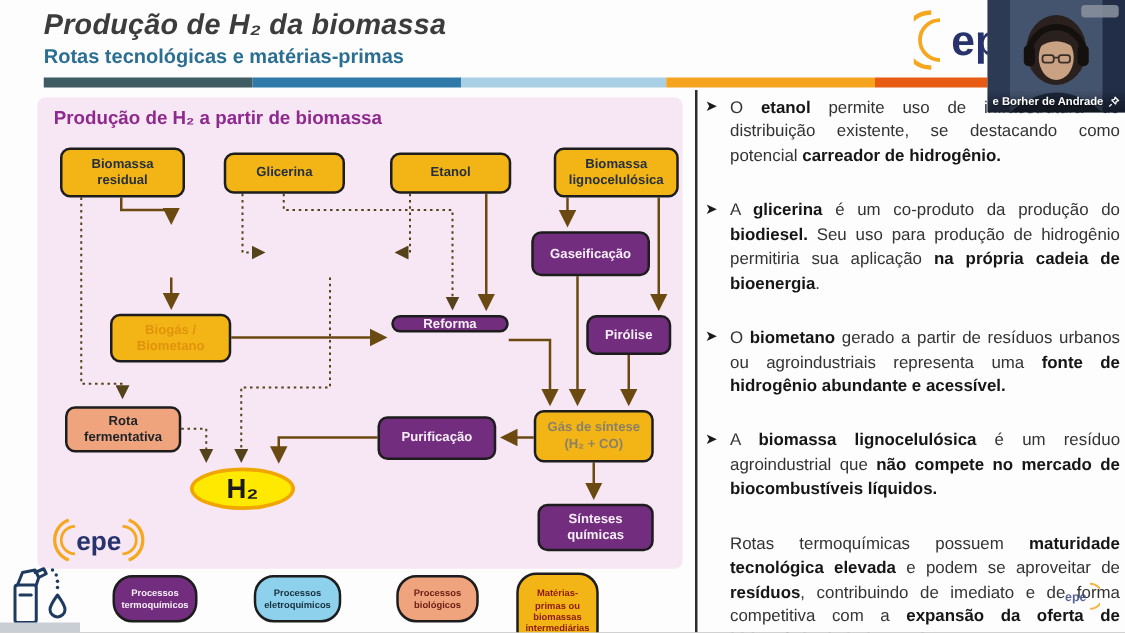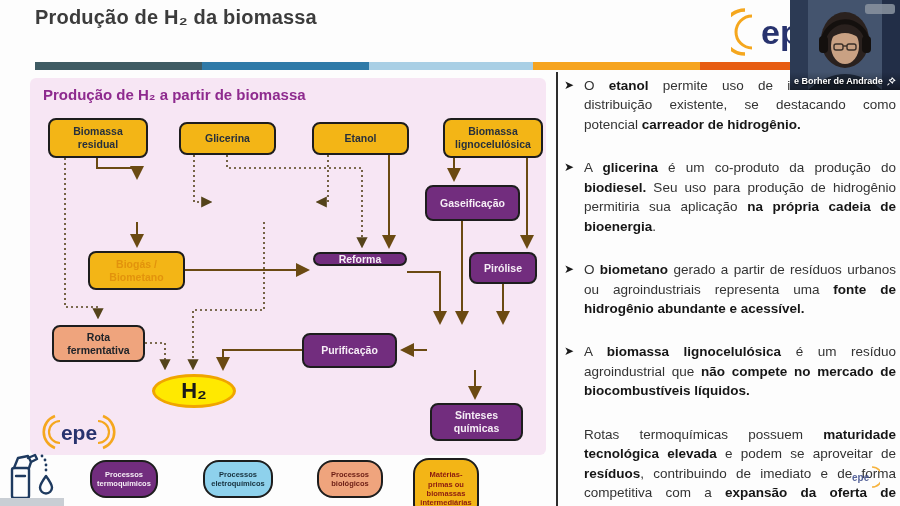--- a/index.html
+++ b/index.html
@@ -1,20 +1,20 @@
 <!DOCTYPE html>
 <html><head>
 <meta charset="utf-8">
 <style>
   html,body{margin:0;padding:0;}
   body{font-family:"Liberation Sans",sans-serif;background:#888;}
   #slide{position:relative;width:900px;height:506px;background:#fdfdfd;overflow:hidden;}
 
   
-  .title{position:absolute;left:35px;top:6px;font-size:20px;font-weight:bold;color:#3c3c3c;letter-spacing:.2px;}
+  .title{position:absolute;left:35px;top:6px;font-size:23px;font-weight:bold;color:#3c3c3c;letter-spacing:.2px;font-style:italic;}
   .subtitle{position:absolute;left:35px;top:37px;font-size:16px;font-weight:bold;color:#2a6e92;}
   .topbar{position:absolute;top:62px;left:35px;height:8px;width:755px;display:flex;}
   .topbar div{height:100%;}
 
   
   .panel{position:absolute;left:30px;top:78px;width:516px;height:377px;background:#f7e6f4;border-radius:6px;}
   .dtitle{position:absolute;left:13px;top:8px;font-size:15px;font-weight:bold;color:#8e2a8e;}
   .box{position:absolute;display:flex;align-items:center;justify-content:center;text-align:center;
        border:2px solid #1d1d1d;border-radius:8px;font-weight:bold;font-size:10.5px;line-height:1.2;
        padding:2px;box-sizing:border-box;}
@@ -66,20 +66,21 @@
   
   .fuel{position:absolute;left:4px;top:446px;}
   .graystrip{position:absolute;left:0px;top:498px;width:64px;height:8px;background:#c9ced4;}
 </style>
 </head>
 <body>
 
 <div id="slide">
 
   <div class="title">Produção de H₂ da biomassa</div>
+  <div class="subtitle">Rotas tecnológicas e matérias-primas</div>
   <div class="topbar">
     <div style="width:167px;background:#3f5b63"></div>
     <div style="width:167px;background:#2f7aa8"></div>
     <div style="width:164px;background:#a9cfe5"></div>
     <div style="width:167px;background:#f6a41f"></div>
     <div style="width:90px;background:#e75c12"></div>
   </div>
 
   <svg class="epe-top" width="86" height="56" viewBox="0 0 86 56">
     <path d="M14,6 A22,22 0 0 0 14,50" stroke="#f5a71e" stroke-width="3.5" fill="none"></path>
@@ -122,20 +123,21 @@
     <div class="box yellow" style="left:18px;top:40px;width:100px;height:40px">Biomassa residual</div>
     <div class="box yellow" style="left:149px;top:44px;width:97px;height:33px">Glicerina</div>
     <div class="box yellow" style="left:282px;top:44px;width:97px;height:33px">Etanol</div>
     <div class="box yellow" style="left:413px;top:40px;width:100px;height:40px">Biomassa lignocelulósica</div>
     <div class="box purple" style="left:395px;top:107px;width:95px;height:36px">Gaseificação</div>
     <div class="box yellow orange-text" style="left:58px;top:173px;width:97px;height:39px">Biogás / Biometano</div>
     <div class="box purple" style="left:283px;top:174px;width:94px;height:14px">Reforma</div>
     <div class="box purple" style="left:439px;top:174px;width:68px;height:32px">Pirólise</div>
     <div class="box salmon" style="left:22px;top:247px;width:93px;height:37px">Rota fermentativa</div>
     <div class="box purple" style="left:272px;top:255px;width:95px;height:35px">Purificação</div>
+    <div class="box yellow taupe-text" style="left:397px;top:250px;width:96px;height:42px">Gás de síntese (H₂ + CO)</div>
     <div class="box purple" style="left:400px;top:325px;width:93px;height:38px">Sínteses químicas</div>
 
     <div class="h2oval">H₂</div>
 
     <svg class="epe-d" width="78" height="44" viewBox="0 0 78 44">
       <path d="M15,6 A17,17 0 0 0 15,38" stroke="#f5a71e" stroke-width="2.6" fill="none"></path>
       <path d="M20,11 A11,11 0 0 0 20,33" stroke="#f5a71e" stroke-width="2.2" fill="none"></path>
       <path d="M63,6 A17,17 0 0 1 63,38" stroke="#f5a71e" stroke-width="2.6" fill="none"></path>
       <path d="M58,11 A11,11 0 0 1 58,33" stroke="#f5a71e" stroke-width="2.2" fill="none"></path>
       <text x="39" y="30" text-anchor="middle" font-size="21" font-weight="bold" fill="#28336e" font-family="Liberation Sans,sans-serif">epe</text>

